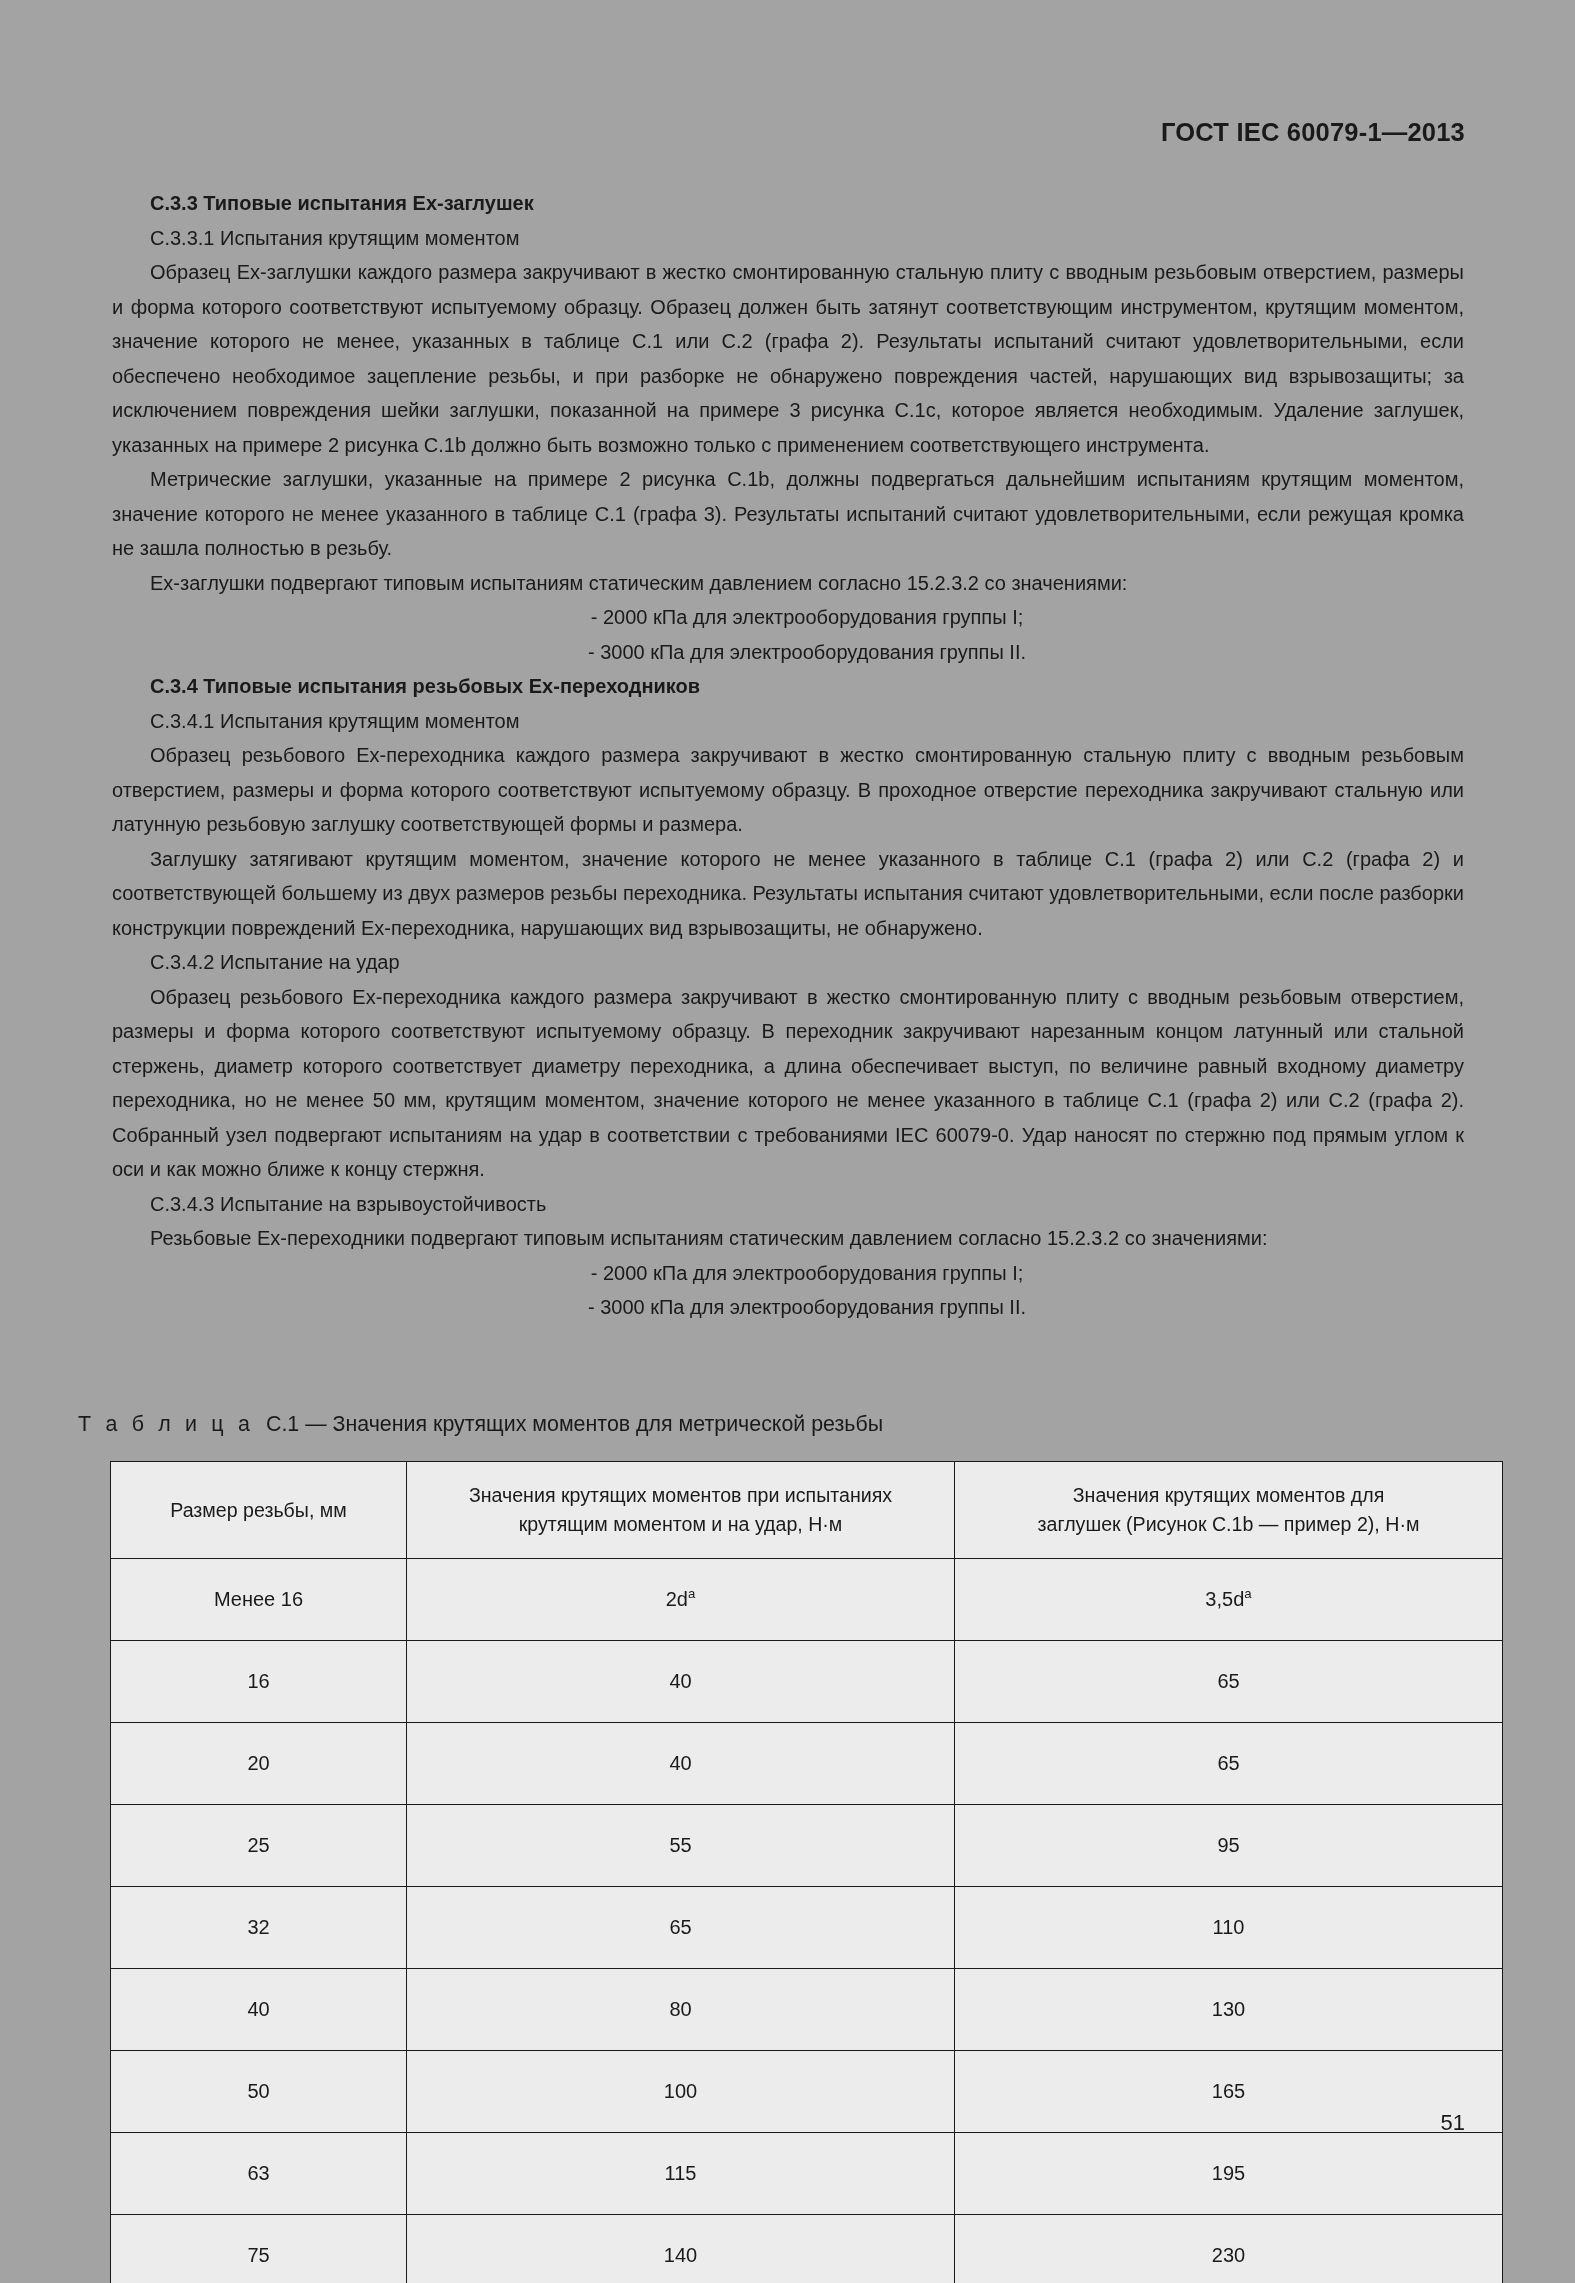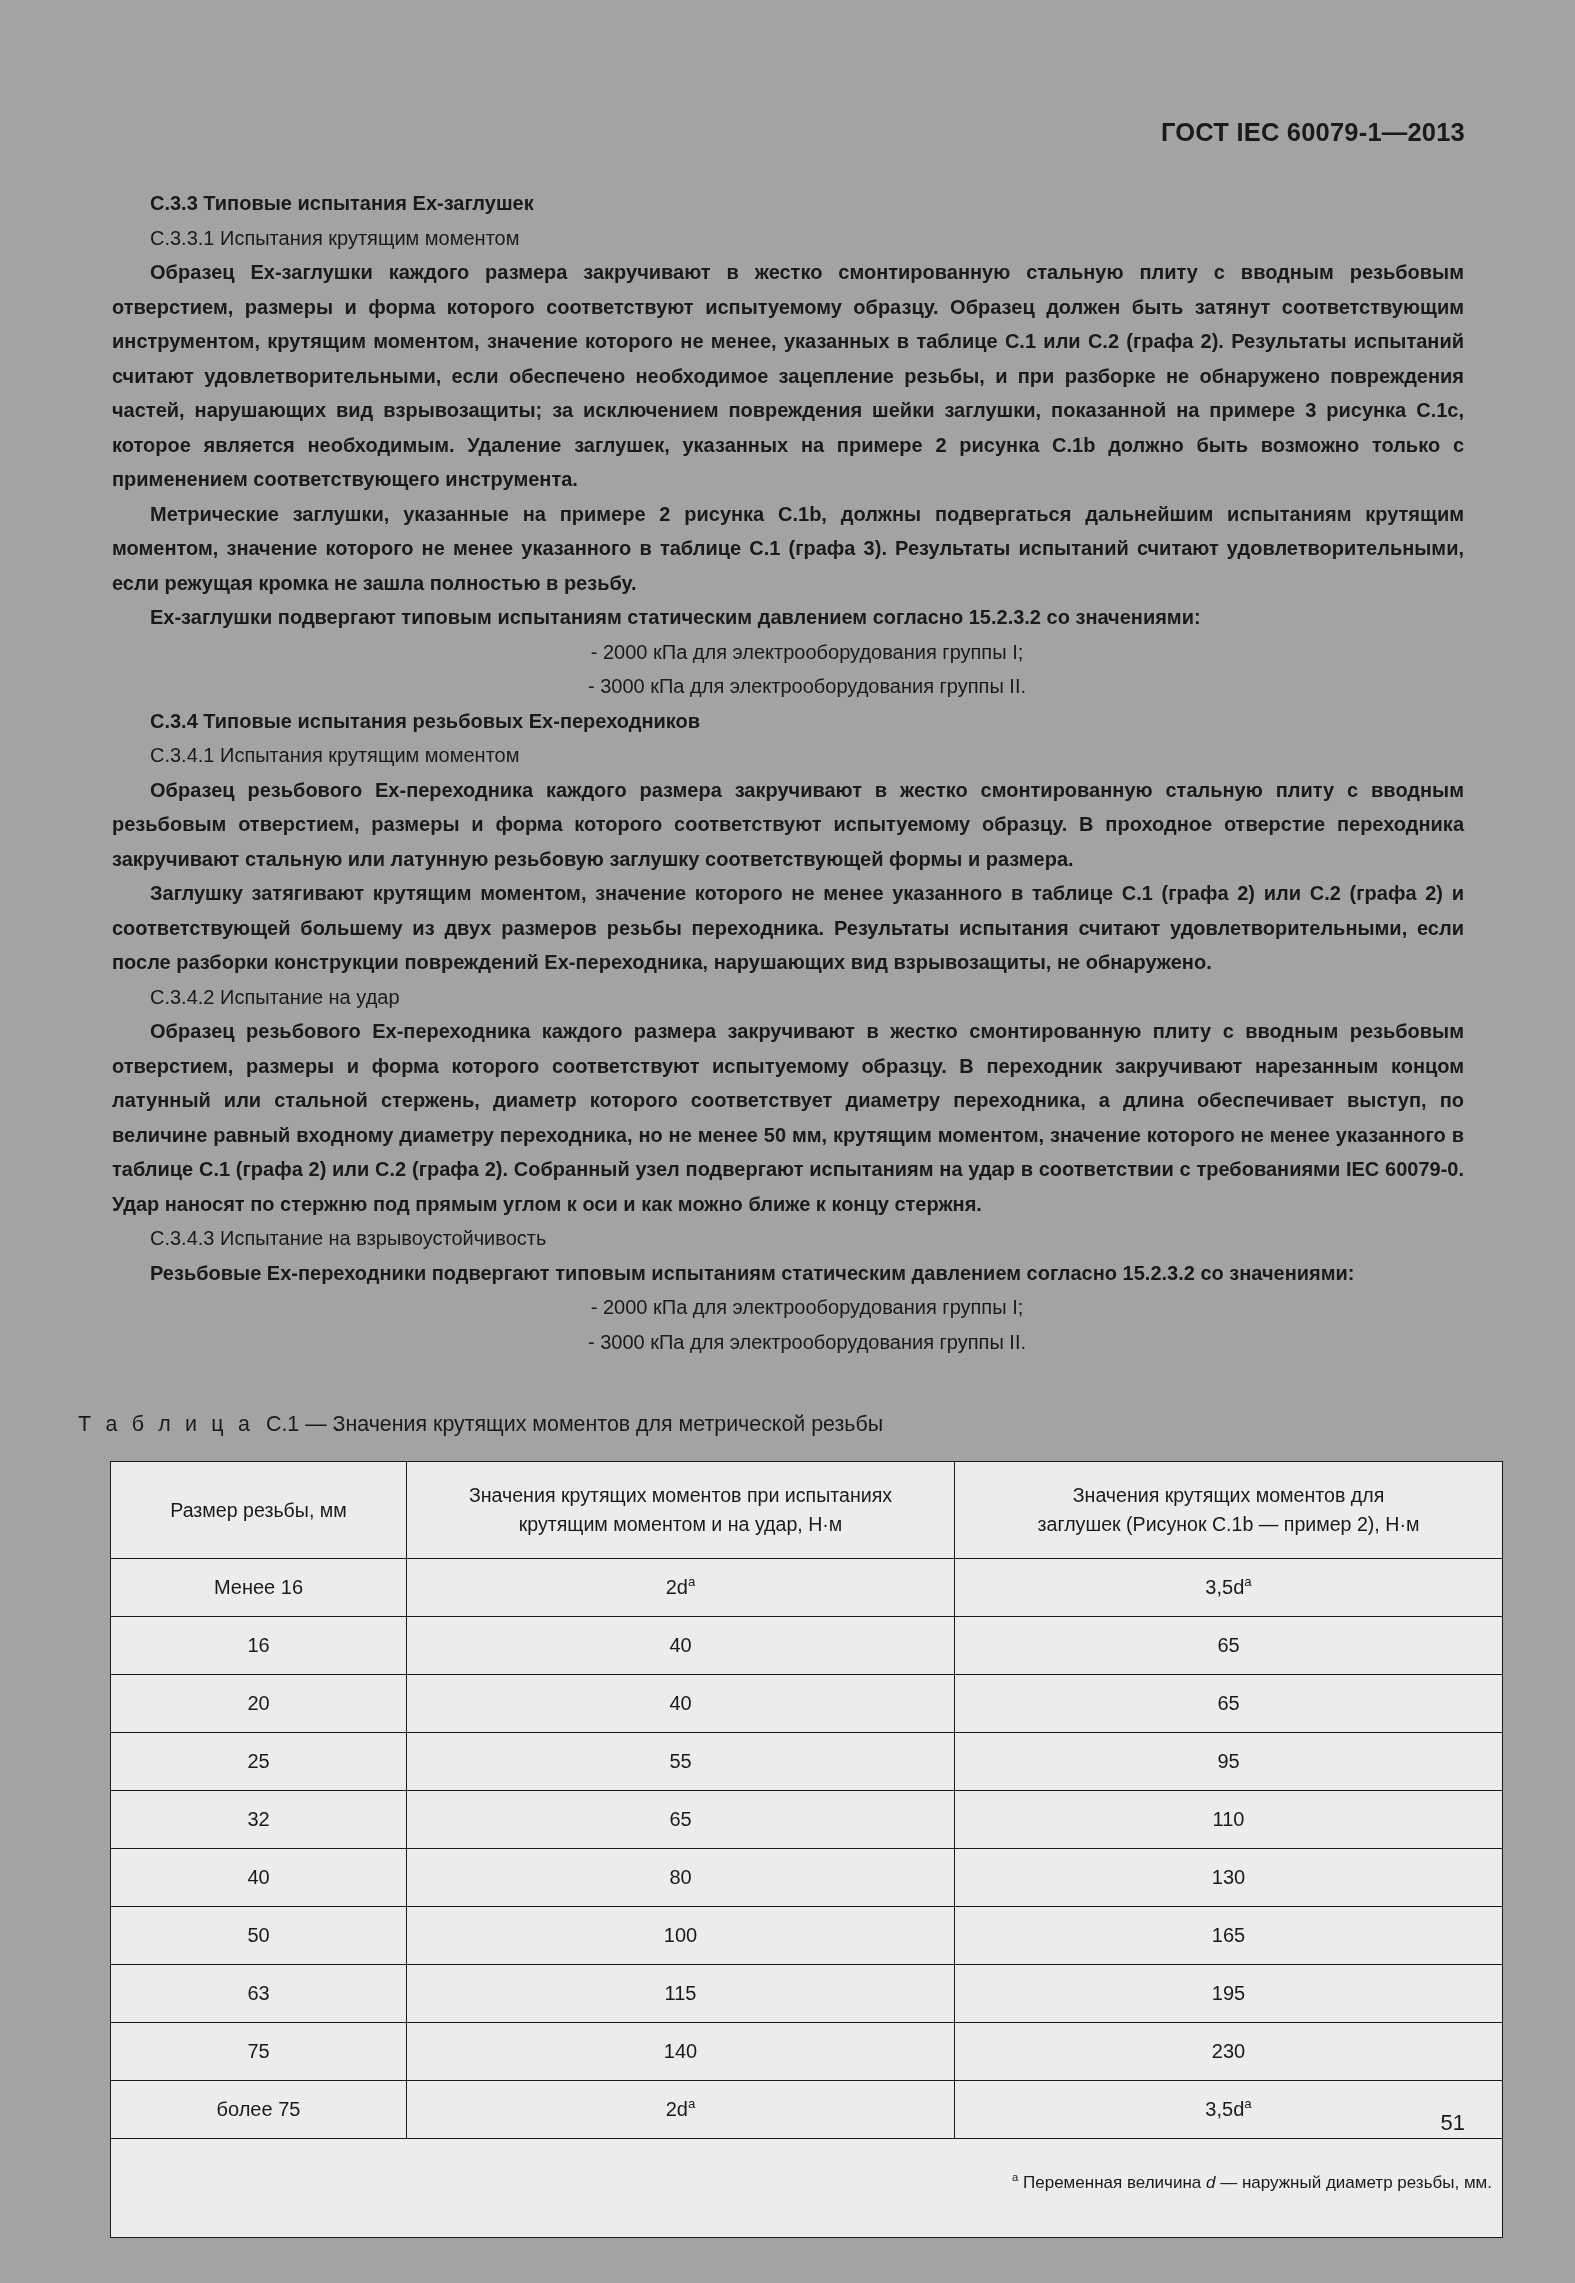--- a/index.html
+++ b/index.html
@@ -40,21 +40,21 @@
 
   p {
     margin: 0;
     font-size: 20px;
     line-height: 34.5px;
     text-align: justify;
     text-justify: inter-word;
     -webkit-hyphens: none;
     hyphens: none;
   }
-  p.indent { text-indent: 38px; font-weight: bold; }
+  p.indent { text-indent: 38px; }
   p.nojust { text-align: left; }
   p.hdr-bold {
     font-weight: bold;
     text-indent: 38px;
     text-align: left;
   }
   p.sub {
     text-indent: 38px;
     text-align: left;
   }
@@ -88,21 +88,21 @@
     width: 100%;
     table-layout: fixed;
     font-size: 20px;
     background: #ececec;
   }
   table.gost th,
   table.gost td {
     border: 1.6px solid #1a1a1a;
     text-align: center;
     vertical-align: middle;
-    padding: 0;
+    padding: 12px;
     font-weight: normal;
     line-height: 29px;
   }
   table.gost thead th {
     height: 88px;
     padding: 4px 10px;
     font-size: 19.6px;
   }
   table.gost tbody td {
     height: 57px;

